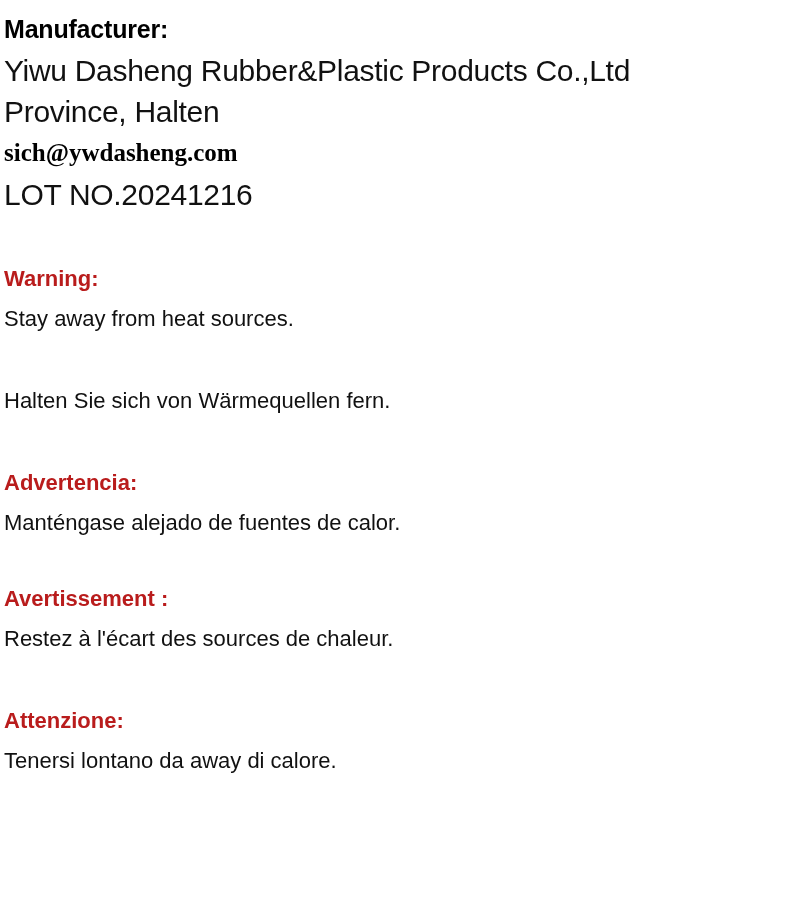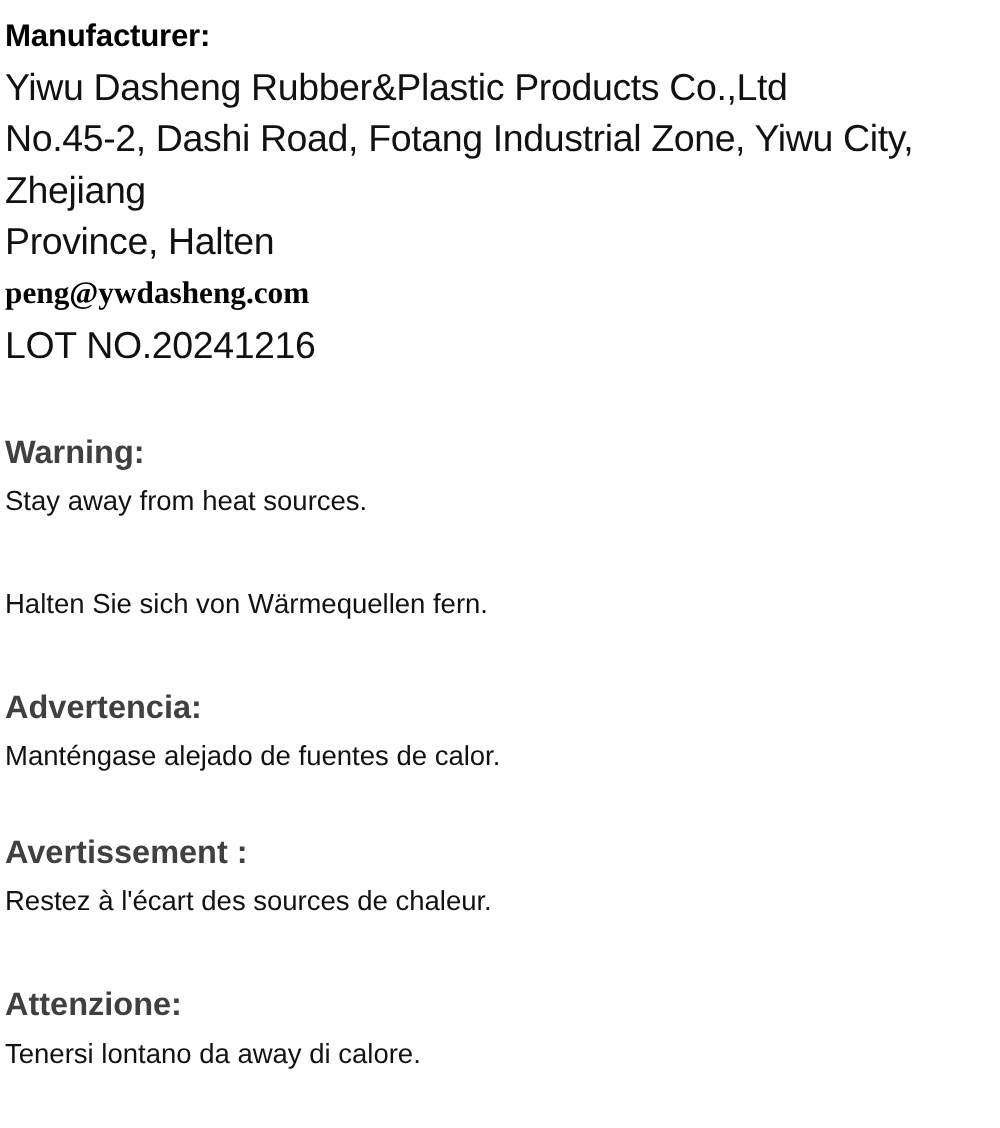--- a/index.html
+++ b/index.html
@@ -50,42 +50,41 @@
   .gap-md {
     height: 42px;
   }
   .gap-sm {
     height: 36px;
   }
   .manufacturer-block .line {
     line-height: 41px;
   }
   .warn-heading {
-    font-size: 26px;
+    font-size: 22px;
     font-weight: bold;
     line-height: 40px;
-    color: #404040;
+    color: #b91c1c;
   }
   .warn-text {
     font-size: 22px;
     line-height: 40px;
     color: #111111;
   }
 </style>
 </head>
 <body>
 
 <div class="page">
 
   <section class="block manufacturer-block">
     <div class="heading">Manufacturer:</div>
     <div class="line">Yiwu Dasheng Rubber&amp;Plastic Products Co.,Ltd</div>
-    <div class="line">No.45-2, Dashi Road, Fotang Industrial Zone, Yiwu City, Zhejiang</div>
     <div class="line">Province, Halten</div>
-    <div class="email">peng@ywdasheng.com</div>
+    <div class="email">sich@ywdasheng.com</div>
     <div class="line">LOT NO.20241216</div>
   </section>
 
   <div class="gap-lg"></div>
 
   <section class="block">
     <div class="warn-heading">Warning:</div>
     <div class="warn-text">Stay away from heat sources.</div>
   </section>
 

